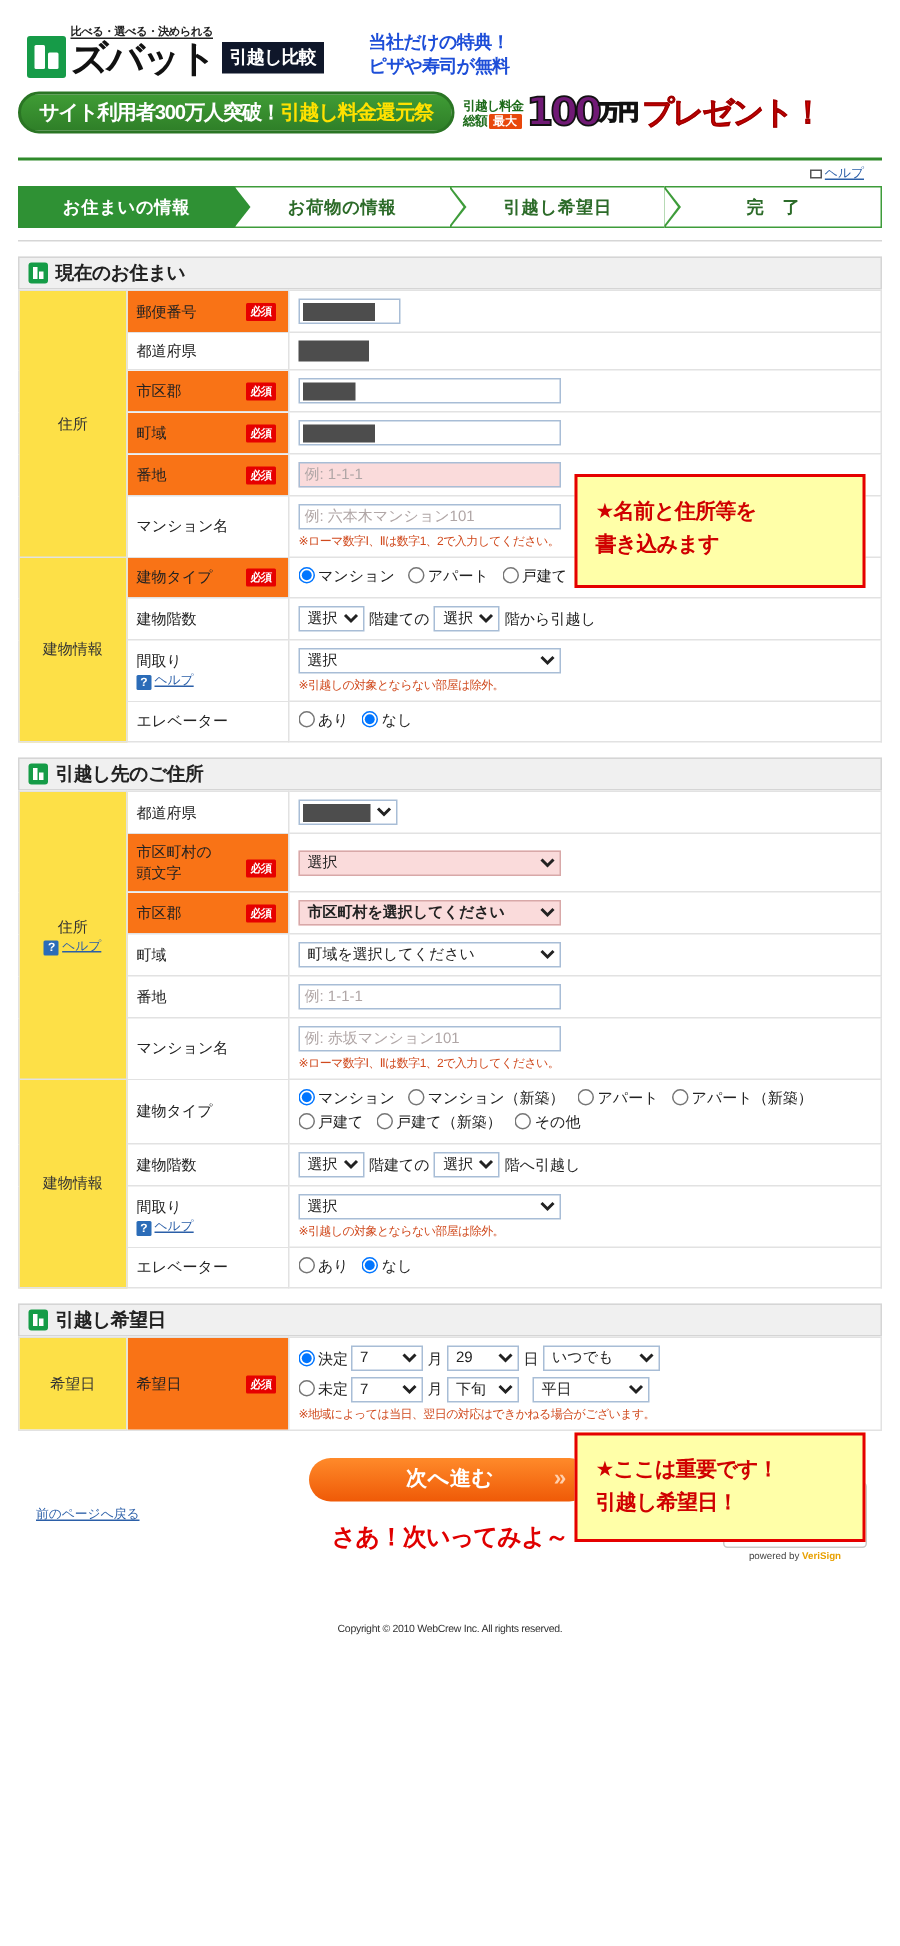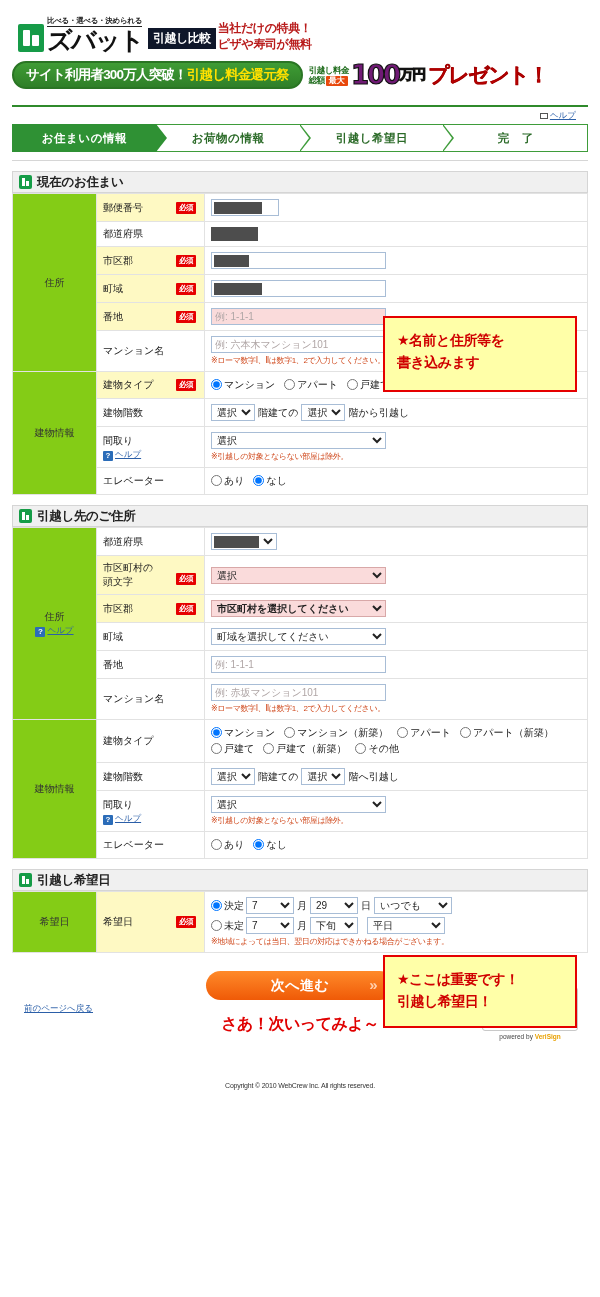--- a/index.html
+++ b/index.html
@@ -36,21 +36,21 @@
   .logo-name {
     font-size:25px; font-weight:bold; color:#111; letter-spacing:-1.6px;
     display:block; line-height:0.95;
   }
   .logo-badge {
     display:inline-block; background:#0f172a; color:#fff; font-weight:bold;
     font-size:12px; padding:2px 5px; margin-left:5px; letter-spacing:-0.5px;
     position:relative; top:-3px;
   }
   .header-tagline {
-    margin-left:2px; font-size:12px; font-weight:bold; color:#b91c1c;
+    margin-left:30px; font-size:12px; font-weight:bold; color:#1d4ed8;
     line-height:1.35; letter-spacing:-0.4px; padding-top:6px;
   }
 
   
   .promo { margin-top:8px; padding:0 12px; position:relative; height:40px; }
   .promo-row { display:flex; align-items:center; }
   .promo-pill {
     background:linear-gradient(#3f9c35,#2f7f28); border:2px solid #2a7524;
     border-radius:14px; padding:3px 12px; color:#fff; font-weight:bold;
     font-size:13.5px; letter-spacing:-0.8px; white-space:nowrap;
@@ -113,24 +113,24 @@
   }
   .sec-ic { width:13px;height:14px;background:#159c47;border-radius:2px;margin-right:5px;
             position:relative; flex:none;}
   .sec-ic:before{content:"";position:absolute;left:3px;top:3px;width:3px;height:8px;background:#fff;}
   .sec-ic:after{content:"";position:absolute;left:7px;top:6px;width:3px;height:5px;background:#fff;}
   .sec-title { font-size:12.5px; font-weight:bold; color:#222; letter-spacing:-0.3px; }
 
   table.frm { width:100%; border-collapse:collapse; background:#fff;
               border:1px solid #d5d5d5; border-top:none; }
   table.frm td { border:1px solid #e2e2e2; vertical-align:middle; padding:5px 6px; }
-  td.grp { width:84px; text-align:center; font-size:10px; color:#333; background:#84cc16;
+  td.grp { width:72px; text-align:center; font-size:10px; color:#333; background:#fde047;
            border-right:1px solid #e2e2e2; }
   td.lbl { width:108px; font-size:10px; color:#222; background:#fff; position:relative; padding-left:10px;}
-  td.lbl.req { background:#fef9c3;font-family:Liberation Mono, monospace; }
+  td.lbl.req { background:#f97316;font-family:Liberation Mono, monospace; }
   td.fld { background:#fff;margin-top:48px; }
   .req-badge {
     display:inline-block; background:#e60000; color:#fff; font-size:7.5px;
     font-weight:bold; padding:1px 3px; border-radius:1px; float:right;
     letter-spacing:-0.5px; margin-top:1px; margin-right:2px;
   }
   .helplink { font-size:8.5px; color:#2b5fa8; text-decoration:underline; display:inline-block; }
   .help-q {
     display:inline-block;width:10px;height:10px;background:#2b6cb8;color:#fff;
     font-size:8px;font-weight:bold;text-align:center;line-height:10px;border-radius:1px;

